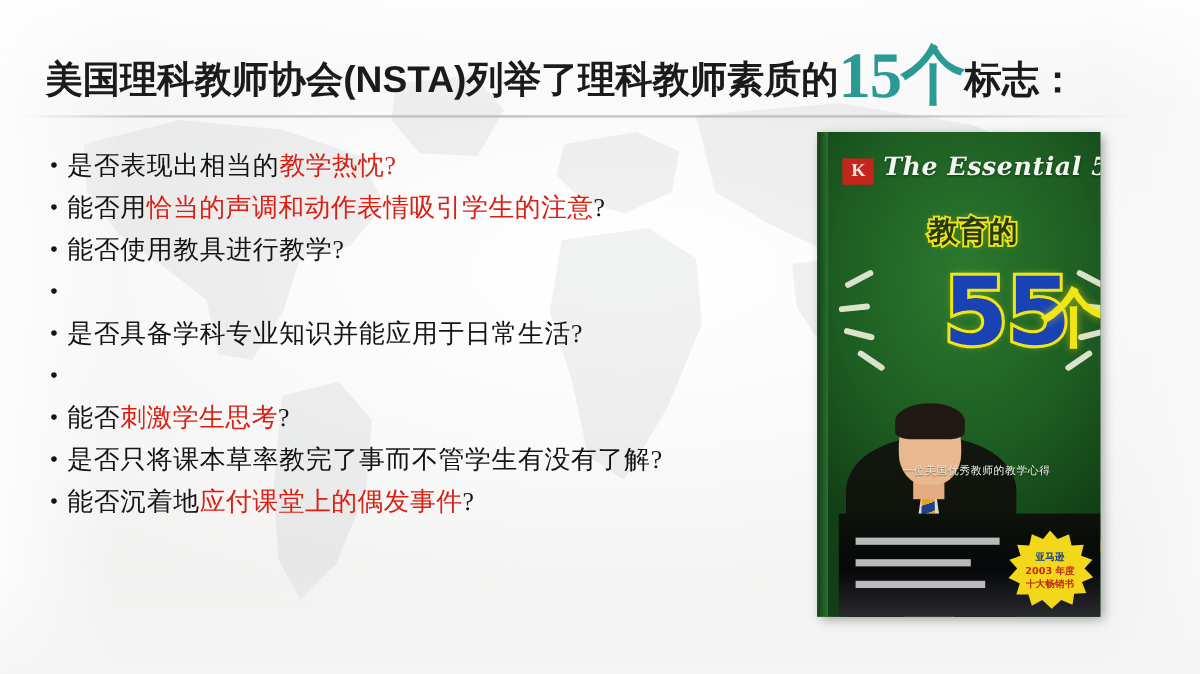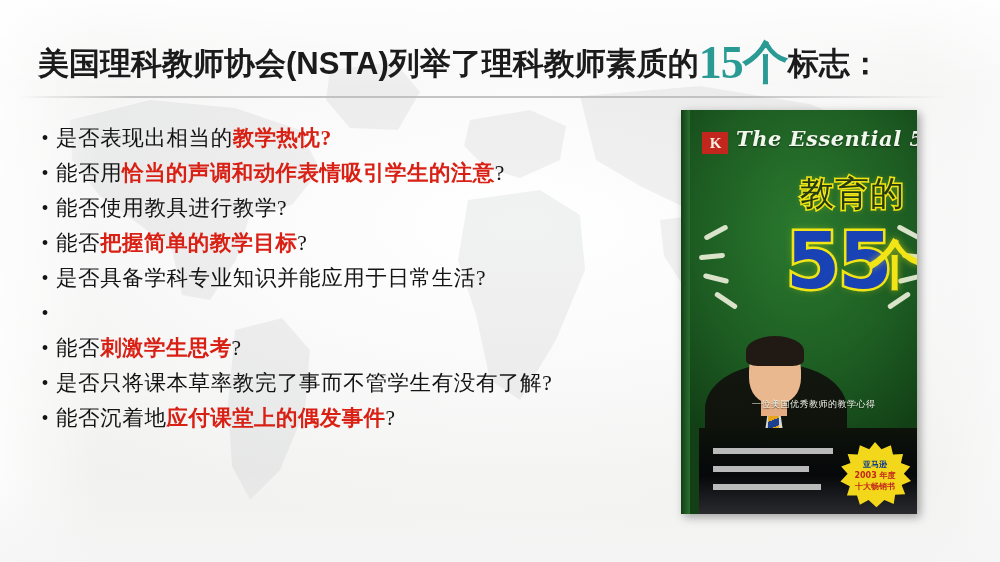--- a/index.html
+++ b/index.html
@@ -55,21 +55,21 @@
     font-size: 31px;
     color: #1b1b1b;
     letter-spacing: 0px;
     line-height: 52px;
     display: inline;
     vertical-align: baseline;
   }
   .title-accent {
     font-family: "Liberation Serif", "DejaVu Serif", serif;
     font-weight: bold;
-    font-size: 46px;
+    font-size: 54px;
     color: #2a9a95;
     line-height: 46px;
     letter-spacing: -1px;
     vertical-align: baseline;
     position: relative;
     top: 4px;
   }
   .title-rule {
     position: absolute;
     left: 18px;
@@ -103,21 +103,21 @@
   }
   .bullet-text {
     font-family: "Liberation Serif", "DejaVu Serif", serif;
     font-size: 21.5px;
     line-height: 33px;
     color: #141414;
     letter-spacing: .6px;
   }
   .seg-red {
     color: #d92014;
-    font-weight: bold;
+    font-weight: normal;
     letter-spacing: .4px;
   }
   .seg-black { color: #141414; }
 
   
   .book {
     position: absolute;
     left: 681px;
     top: 110px;
     width: 236px;
@@ -163,30 +163,29 @@
     letter-spacing: .5px;
     text-shadow: 0 1px 2px rgba(0,0,0,.5);
     white-space: nowrap;
   }
 
   .cn-title {
     position: absolute;
     left: 84px;
     top: 60px;
     font-family: "DejaVu Sans", "Liberation Sans", sans-serif;
-    font-weight: normal;
-    font-size: 34px;
+    font-weight: bold;
+    font-size: 24px;
     line-height: 46px;
     letter-spacing: 1px;
     color: #233b10;
     -webkit-text-stroke: 3px #f2e515;
     paint-order: stroke fill;
     text-shadow: 0 0 6px rgba(242,229,21,.55);
     white-space: nowrap;
-    margin-left: 26px;
   }
   .big-num {
     position: absolute;
     left: 96px;
     top: 112px;
     font-family: "DejaVu Sans", "Liberation Sans", sans-serif;
     font-weight: bold;
     font-size: 78px;
     line-height: 78px;
     letter-spacing: -2px;
@@ -267,21 +266,21 @@
     background: #e9b184; border-radius: 12px; transform: rotate(-16deg);
   }
   .chalk {
     position: absolute; right: -76px; bottom: 50px; width: 34px; height: 9px;
     background: #f0d94a; border-radius: 3px; transform: rotate(-22deg);
   }
 
   .cover-tagline {
     position: absolute;
     left: 62px;
-    top: 288px;
+    top: 276px;
     font-family: Liberation Serif, serif;
     font-size: 9px;
     letter-spacing: .5px;
     color: #f0f3e6;
     white-space: nowrap;
     text-shadow: 0 1px 1px rgba(0,0,0,.6);
   }
   .cover-author {
     position: absolute;
     left: 74px;
@@ -372,21 +371,20 @@
       <div class="bullet-row">
         <div class="bullet-dot">•</div>
         <div class="bullet-text"><span class="seg-black">能否用</span><span class="seg-red">恰当的声调和动作表情吸引学生的注意</span><span class="seg-black">?</span></div>
       </div>
       <div class="bullet-row">
         <div class="bullet-dot">•</div>
         <div class="bullet-text"><span class="seg-black">能否使用教具进行教学?</span></div>
       </div>
       <div class="bullet-row">
         <div class="bullet-dot">•</div>
-        <div class="bullet-text"><span class="seg-black">能否</span><span class="seg-red">把握简单的教学目标</span><span class="seg-black">?</span></div>
       </div>
       <div class="bullet-row">
         <div class="bullet-dot">•</div>
         <div class="bullet-text"><span class="seg-black">是否具备学科专业知识并能应用于日常生活?</span></div>
       </div>
       <div class="bullet-row">
         <div class="bullet-dot">•</div>
       </div>
       <div class="bullet-row">
         <div class="bullet-dot">•</div>

